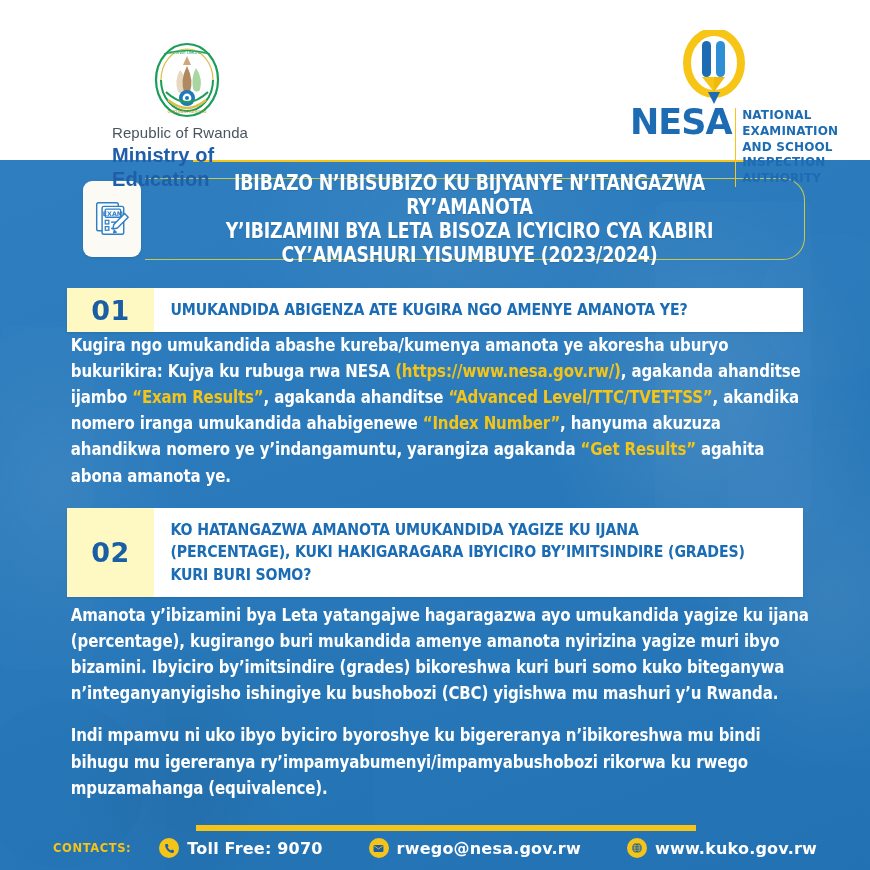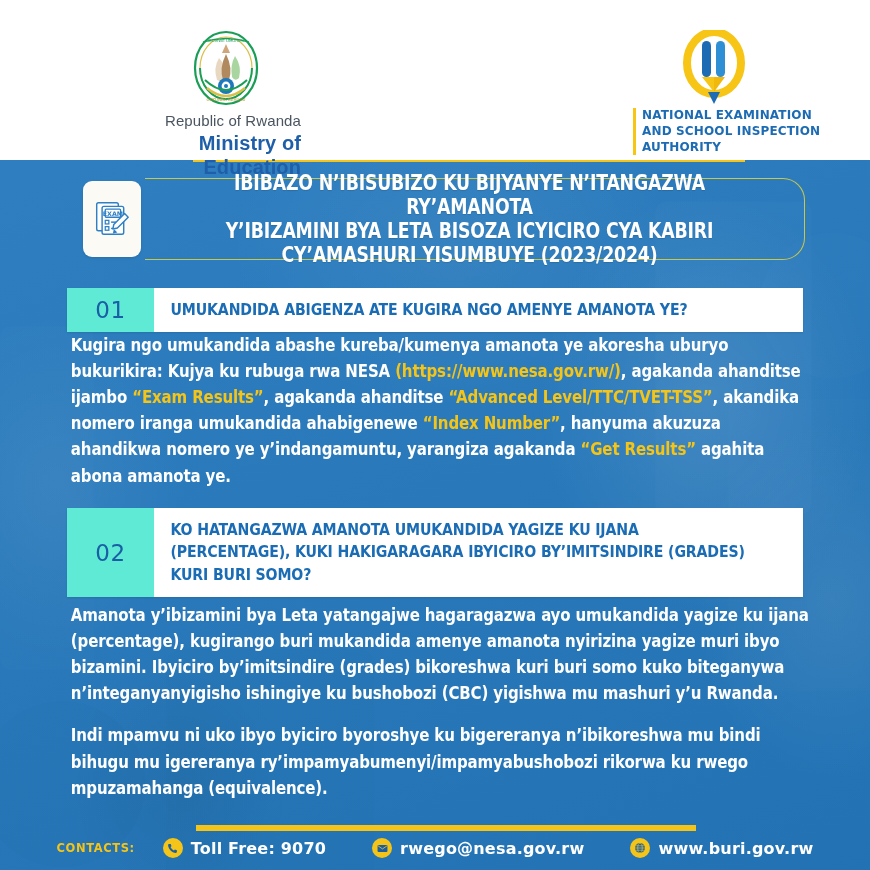--- a/index.html
+++ b/index.html
@@ -21,24 +21,23 @@
   
   .header {
     position: relative;
     height: 160px;
     background: #ffffff;
     z-index: 5;
   }
   .logo-moe {
     position: absolute;
     left: 112px;
-    top: 28px;
+    top: 40px;
     width: 150px;
-    text-align: right;
-    margin-left: 39px;
+    text-align: left;
   }
   .coat {
     width: 74px;
     height: 82px;
     margin: 0 auto 3px auto;
     position: relative;
   }
   .coat svg { display: block; }
   .moe-line1 {
     font-size: 15px;
@@ -201,24 +200,24 @@
     z-index: 4;
   }
   .q-row {
     display: flex;
     align-items: stretch;
     background: #ffffff;
     box-shadow: 0 1px 2px rgba(0,0,0,.10);
   }
   .q-num {
     flex: 0 0 87px;
-    background: #5eead4;
+    background: #fef9c3;
     color: #1a5fa5;
-    font-weight: normal;
-    font-size: 23px;
+    font-weight: bold;
+    font-size: 27px;
     display: flex;
     align-items: center;
     justify-content: center;
     letter-spacing: .5px;
     font-family: "DejaVu Sans", sans-serif;
   }
   .q-text {
     flex: 1 1 auto;
     color: #1a6cb5;
     font-weight: bold;
@@ -347,20 +346,21 @@
         <svg viewBox="0 0 72 78" width="72" height="78" aria-hidden="true">
           <ellipse cx="36" cy="33" rx="27" ry="31" fill="none" stroke="#f6c516" stroke-width="8"></ellipse>
           <rect x="24" y="11" width="9" height="36" rx="4.5" fill="#1d6cb3"></rect>
           <rect x="38" y="11" width="9" height="36" rx="4.5" fill="#2f8fd4"></rect>
           <path d="M24 47 L36 47 L36 62 Z" fill="#f6c516"></path>
           <path d="M47 47 L36 47 L36 62 Z" fill="#f0b90b"></path>
           <path d="M30 62 L42 62 L36 74 Z" fill="#1d6cb3"></path>
         </svg>
       </div>
       <div class="nesa-bottom">
+        <span class="nesa-word">NESA</span>
         <span class="nesa-bar"></span>
         <span class="nesa-sub" style="white-space:pre-line">NATIONAL EXAMINATION
 AND SCHOOL INSPECTION
 AUTHORITY</span>
       </div>
     </div>
   </div>
 
   <div class="body-wrap">
     <div class="bg-photo"></div>
@@ -452,18 +452,18 @@
       <span class="contact-item">
         <span class="c-ico">
           <svg viewBox="0 0 16 16" width="12" height="12" aria-hidden="true">
             <circle cx="8" cy="8" r="6.6" fill="#1a5fa5"></circle>
             <ellipse cx="8" cy="8" rx="3" ry="6.6" fill="none" stroke="#f4c518" stroke-width="0.9"></ellipse>
             <line x1="1.4" y1="8" x2="14.6" y2="8" stroke="#f4c518" stroke-width="0.9"></line>
             <line x1="2.2" y1="5" x2="13.8" y2="5" stroke="#f4c518" stroke-width="0.8"></line>
             <line x1="2.2" y1="11" x2="13.8" y2="11" stroke="#f4c518" stroke-width="0.8"></line>
           </svg>
         </span>
-        <span class="c-txt">www.buri.gov.rw</span>
+        <span class="c-txt">www.kuko.gov.rw</span>
       </span>
     </div>
 
   </div>
 </div>
 
 </body></html>

